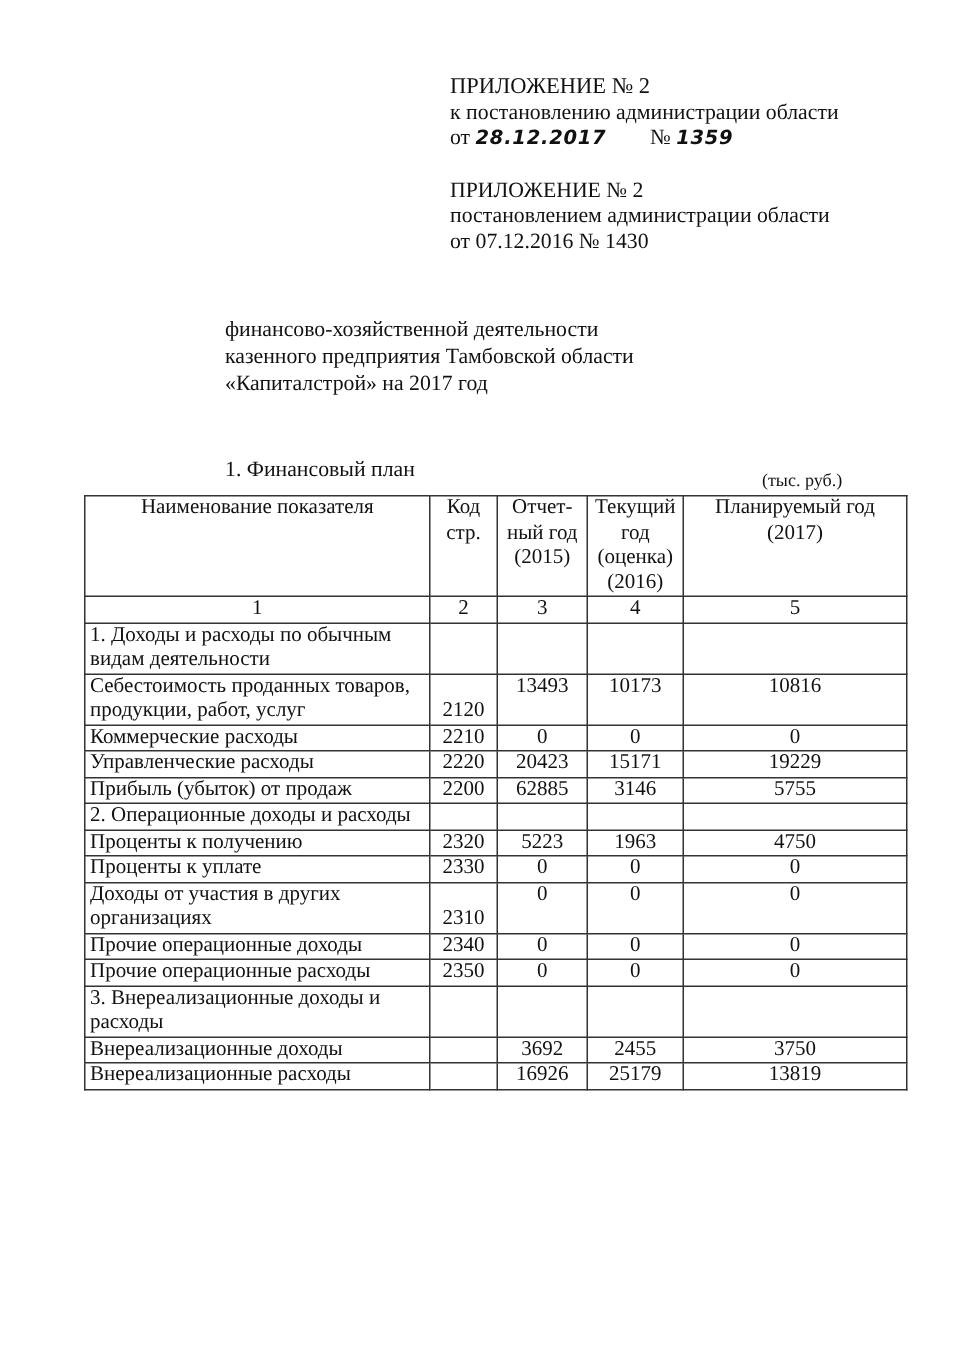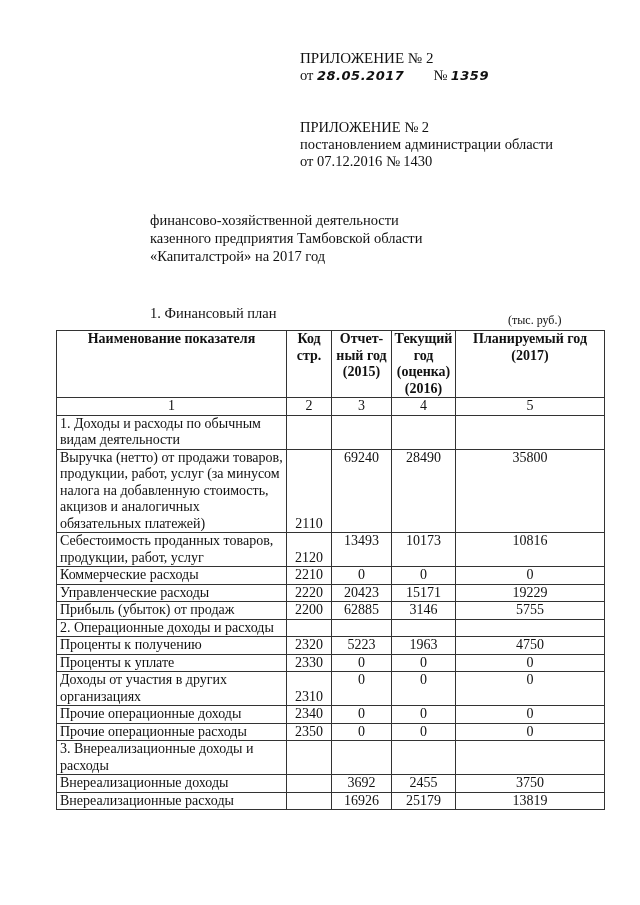--- a/index.html
+++ b/index.html
@@ -15,35 +15,36 @@
     #appendix2 { left: 300px; width: 320px; top: 119px; }
     #title { left: 150px; width: 340px; top: 211px; line-height: 18px; }
     #section { left: 150px; width: 340px; top: 305px; }
     #units { position: absolute; left: 508px; top: 313px; font-size: 12px; }
     table {
       position: absolute; left: 56px; top: 330px;
       border-collapse: collapse; table-layout: fixed; width: 548px;
       font-size: 14px; line-height: 16.5px;
     }
     td, th { border: 1px solid #333; padding: 0 2px; vertical-align: top; font-weight: normal; }
-    th { text-align: center; font-weight: bold; }
+    th { text-align: center; }
     col.c1 { width: 230px; } col.c2 { width: 45px; } col.c3 { width: 60px; } col.c4 { width: 64px; } col.c5 { width: 149px; }
     td.name { text-align: left; padding-left: 3px; }
     td.code { text-align: center; vertical-align: bottom; }
     td.num { text-align: center; }
     tr.idx td { text-align: center; }
   </style>
 </head>
 <body>
 
 <div class="block" id="appendix1">
   <div class="line1">ПРИЛОЖЕНИЕ № 2</div>
+  <div>к постановлению администрации области</div>
   <div>
     <span>от</span>
-    <span class="hw">28.05.2017</span>
+    <span class="hw">28.12.2017</span>
     &nbsp;&nbsp;&nbsp;&nbsp;&nbsp;&nbsp;
     <span>№</span>
     <span class="hw">1359</span>
   </div>
 </div>
 
 <div class="block" id="appendix2">
   <div>ПРИЛОЖЕНИЕ № 2</div>
   <div>постановлением администрации области</div>
   <div>от 07.12.2016 № 1430</div>
@@ -82,27 +83,20 @@
       <td>5</td>
     </tr>
   </thead>
   <tbody id="tbody">
       <tr>
         <td class="name">1. Доходы и расходы по обычным видам деятельности</td>
         <td class="code"></td>
         <td class="num"></td>
         <td class="num"></td>
         <td class="num"></td>
-      </tr>
-      <tr>
-        <td class="name">Выручка (нетто) от продажи товаров, продукции, работ, услуг (за минусом налога на добавленную стоимость, акцизов и аналогичных обязательных платежей)</td>
-        <td class="code">2110</td>
-        <td class="num">69240</td>
-        <td class="num">28490</td>
-        <td class="num">35800</td>
       </tr>
       <tr>
         <td class="name">Себестоимость проданных товаров, продукции, работ, услуг</td>
         <td class="code">2120</td>
         <td class="num">13493</td>
         <td class="num">10173</td>
         <td class="num">10816</td>
       </tr>
       <tr>
         <td class="name">Коммерческие расходы</td>

